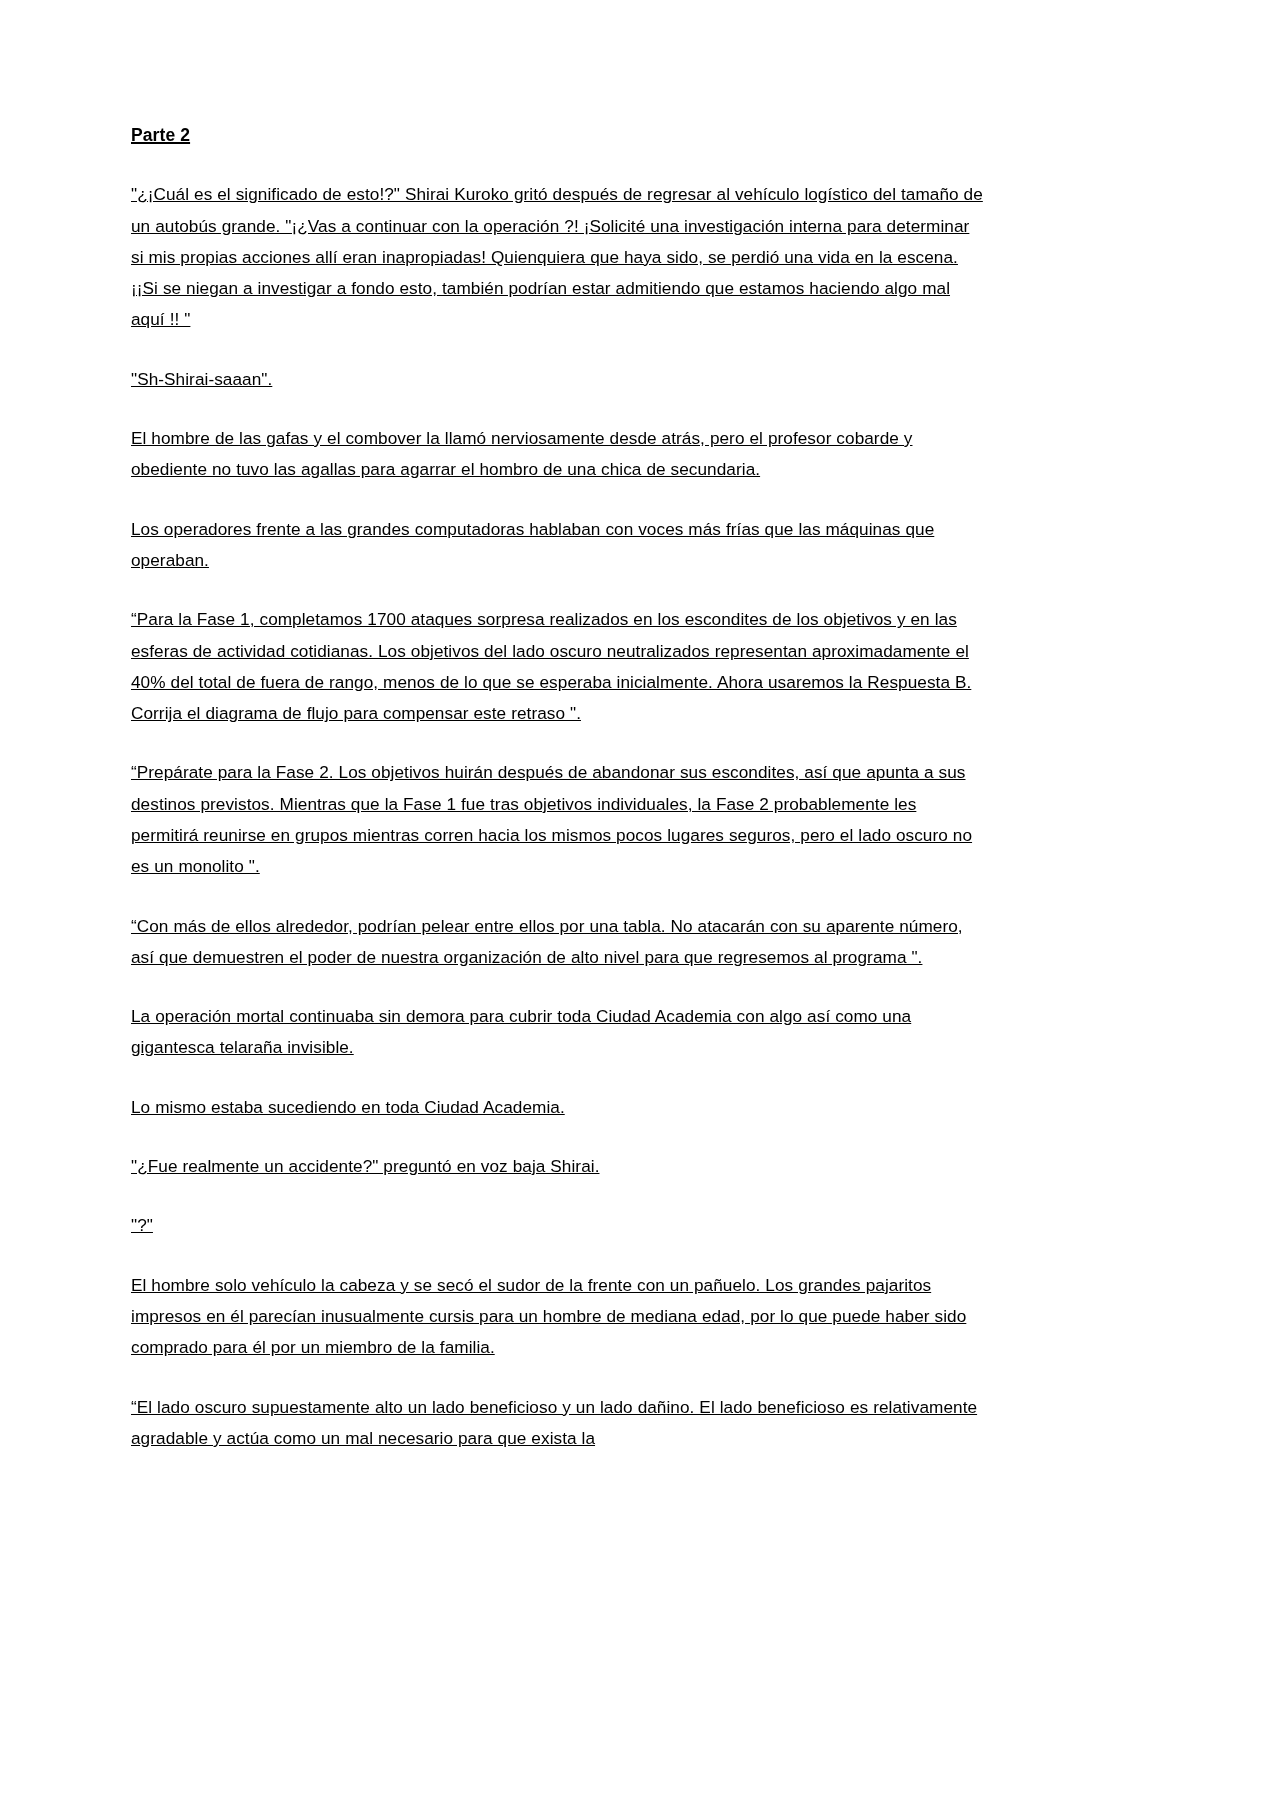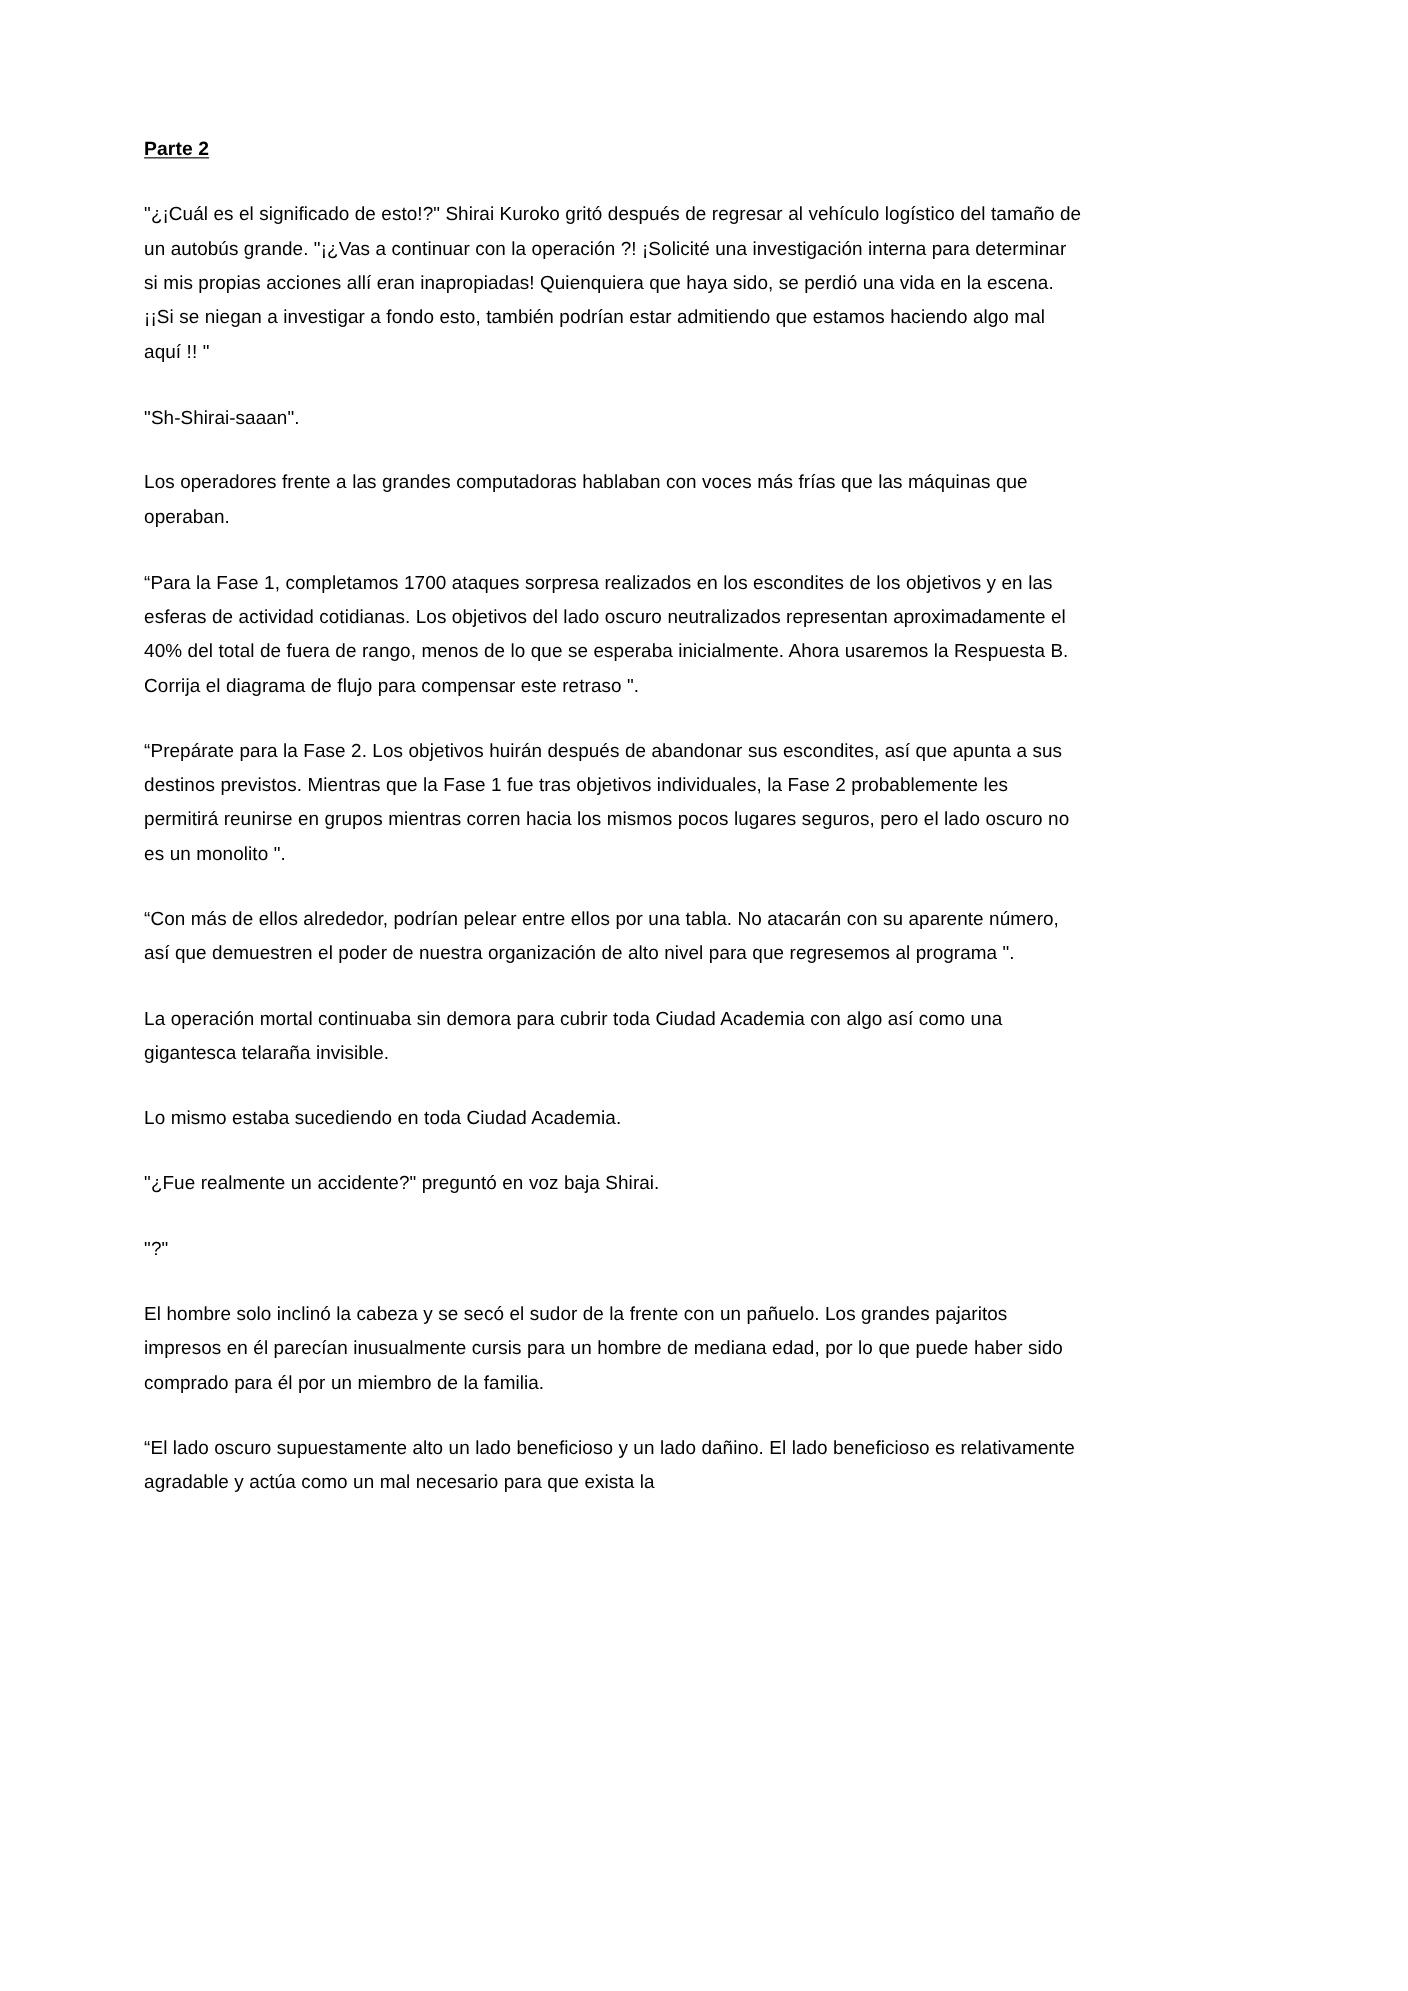--- a/index.html
+++ b/index.html
@@ -20,20 +20,21 @@
     width: 1280px;
     height: 1810px;
     background: #ffffff;
     box-sizing: border-box;
   }
   .content {
     position: absolute;
     left: 131px;
     top: 122px;
     width: 852px;
+    text-decoration: underline;
   }
   .doc-title {
     font-size: 17.5px;
     font-weight: bold;
     text-decoration: underline;
     text-underline-offset: 2px;
     line-height: 1.5;
     margin: 0 0 31px 0;
     letter-spacing: 0.1px;
   }
@@ -53,25 +54,26 @@
 </head>
 <body>
 
 <div class="page">
   <div class="content">
 
     <h1 class="doc-title">Parte 2</h1>
 
     <p class="para">"¿¡Cuál es el significado de esto!?" Shirai Kuroko gritó después de regresar al vehículo logístico del tamaño de un autobús grande. "¡¿Vas a continuar con la operación ?! ¡Solicité una investigación interna para determinar si mis propias acciones allí eran inapropiadas! Quienquiera que haya sido, se perdió una vida en la escena. ¡¡Si se niegan a investigar a fondo esto, también podrían estar admitiendo que estamos haciendo algo mal aquí !! "</p>
     <p class="para">"Sh-Shirai-saaan".</p>
+    <p class="para">El hombre de las gafas y el combover la llamó nerviosamente desde atrás, pero el profesor cobarde y obediente no tuvo las agallas para agarrar el hombro de una chica de secundaria.</p>
     <p class="para">Los operadores frente a las grandes computadoras hablaban con voces más frías que las máquinas que operaban.</p>
     <p class="para">“Para la Fase 1, completamos 1700 ataques sorpresa realizados en los escondites de los objetivos y en las esferas de actividad cotidianas. Los objetivos del lado oscuro neutralizados representan aproximadamente el 40% del total de fuera de rango, menos de lo que se esperaba inicialmente. Ahora usaremos la Respuesta B. Corrija el diagrama de flujo para compensar este retraso ".</p>
     <p class="para">“Prepárate para la Fase 2. Los objetivos huirán después de abandonar sus escondites, así que apunta a sus destinos previstos. Mientras que la Fase 1 fue tras objetivos individuales, la Fase 2 probablemente les permitirá reunirse en grupos mientras corren hacia los mismos pocos lugares seguros, pero el lado oscuro no es un monolito ".</p>
     <p class="para">“Con más de ellos alrededor, podrían pelear entre ellos por una tabla. No atacarán con su aparente número, así que demuestren el poder de nuestra organización de alto nivel para que regresemos al programa ".</p>
     <p class="para">La operación mortal continuaba sin demora para cubrir toda Ciudad Academia con algo así como una gigantesca telaraña invisible.</p>
     <p class="para">Lo mismo estaba sucediendo en toda Ciudad Academia.</p>
     <p class="para">"¿Fue realmente un accidente?" preguntó en voz baja Shirai.</p>
     <p class="para">"?"</p>
-    <p class="para">El hombre solo inclinó la cabeza y se secó el sudor de la frente con un pañuelo. Los grandes pajaritos impresos en él parecían inusualmente cursis para un hombre de mediana edad, por lo que puede haber sido comprado para él por un miembro de la familia.</p>
+    <p class="para">El hombre solo vehículo la cabeza y se secó el sudor de la frente con un pañuelo. Los grandes pajaritos impresos en él parecían inusualmente cursis para un hombre de mediana edad, por lo que puede haber sido comprado para él por un miembro de la familia.</p>
     <p class="para">“El lado oscuro supuestamente alto un lado beneficioso y un lado dañino. El lado beneficioso es relativamente agradable y actúa como un mal necesario para que exista la</p>
 
   </div>
 </div>
 
 </body></html>

